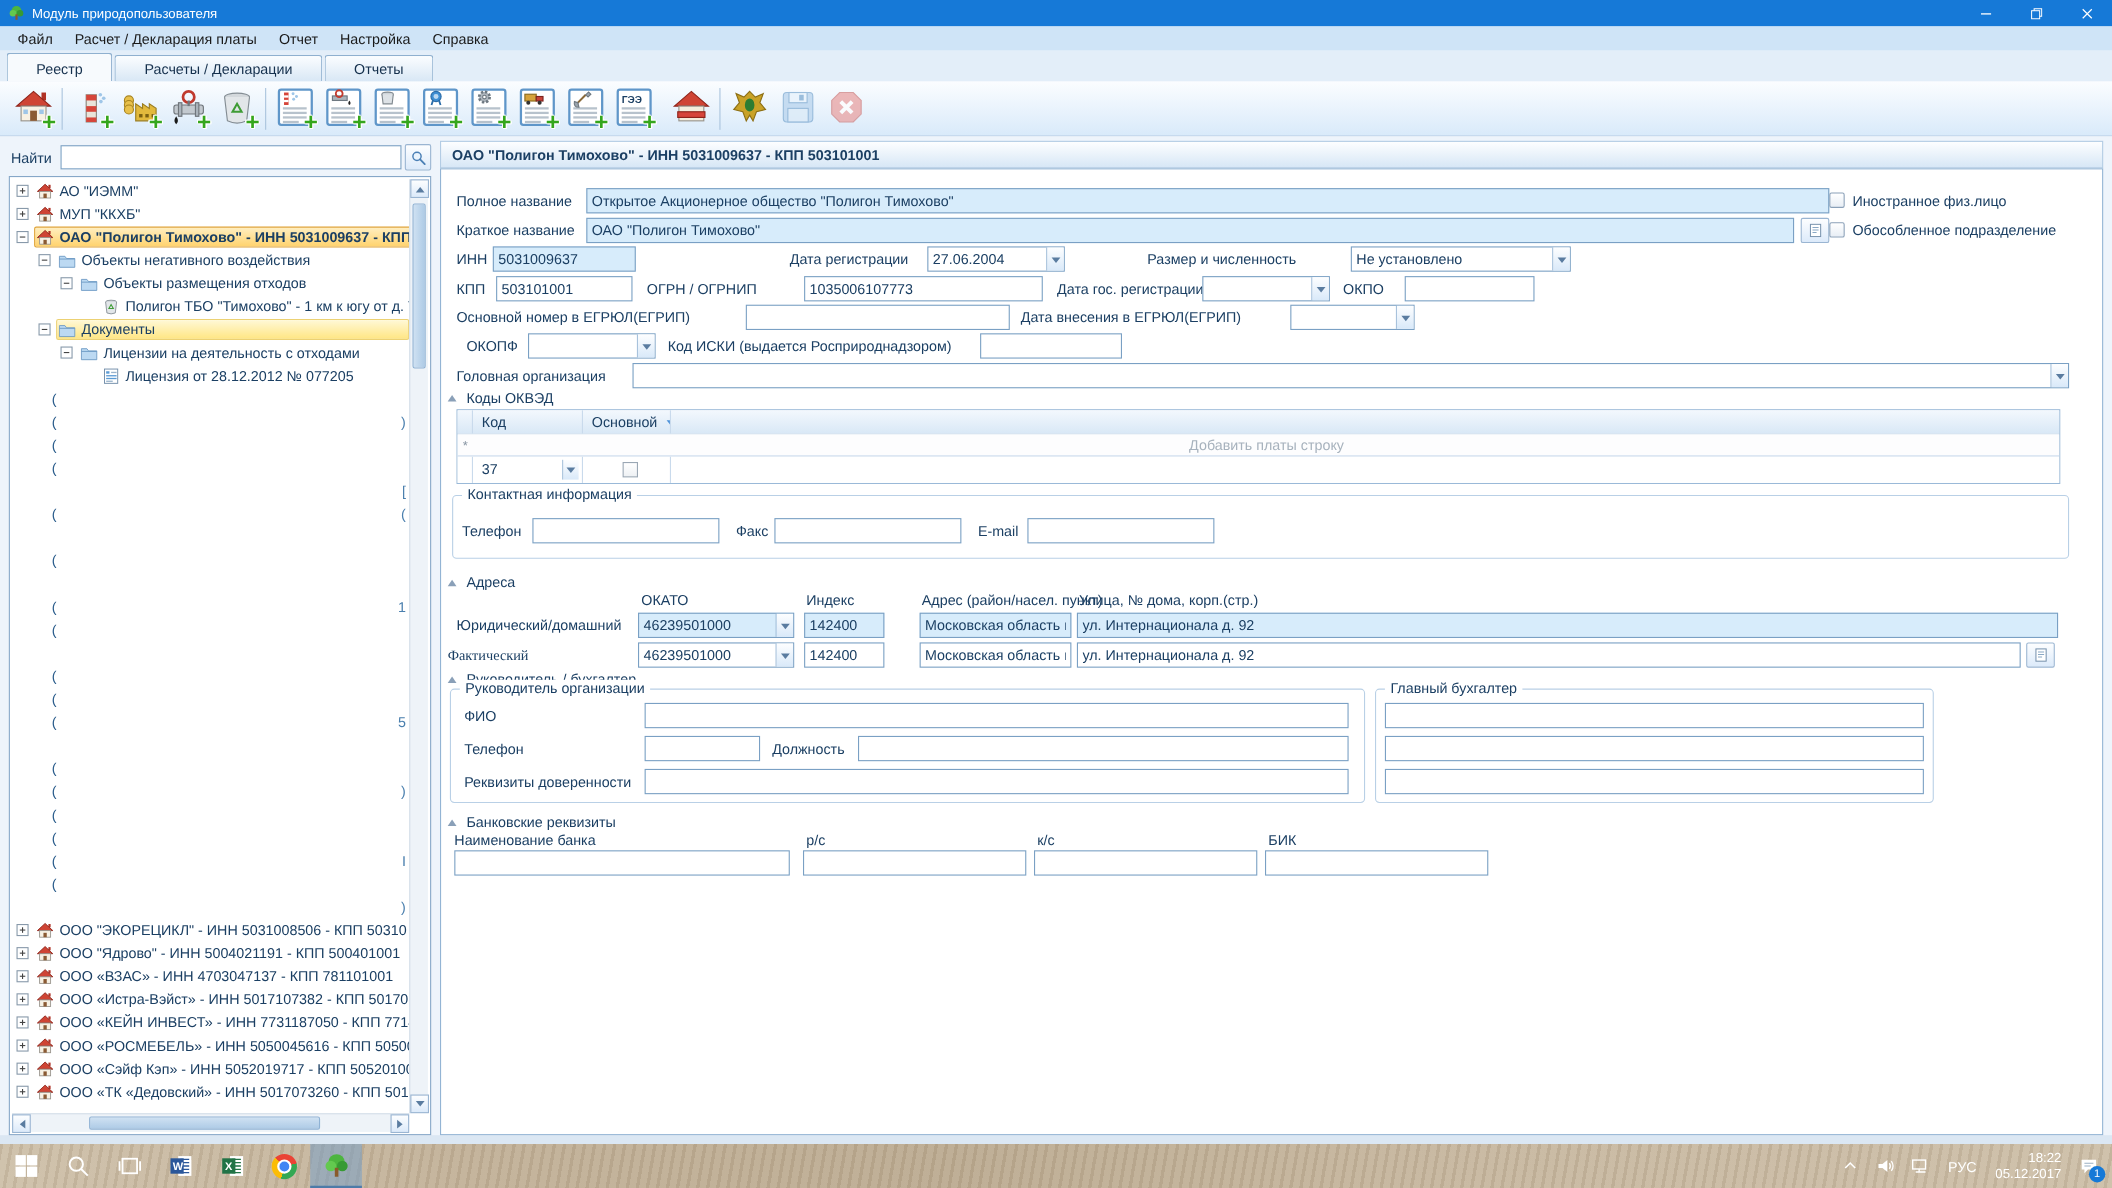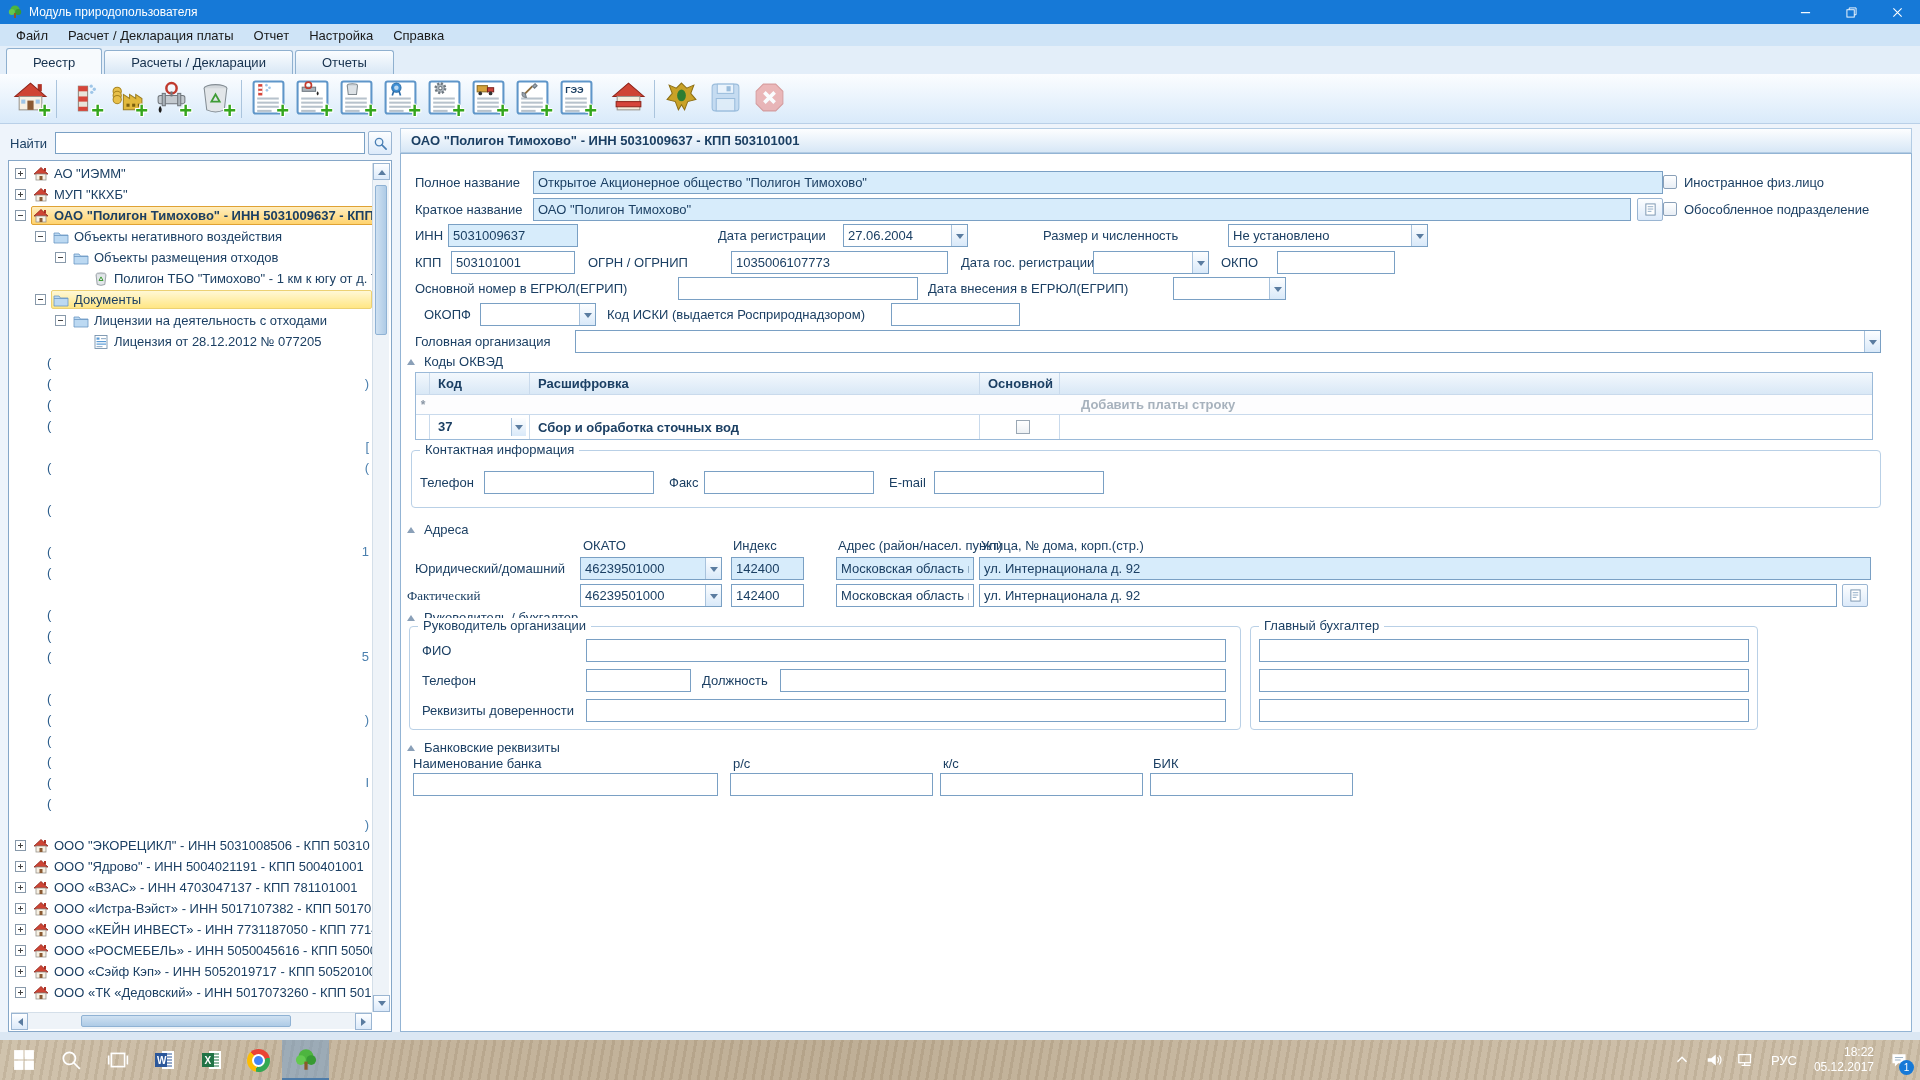--- a/index.html
+++ b/index.html
@@ -80,21 +80,21 @@
   .cb { position:absolute; width:14px; height:14px; border:1px solid #8aa0b8; background:linear-gradient(#fff,#e8eef5); border-radius:2px; }
   .mini-btn { position:absolute; width:26px; height:23px; border:1px solid #9ab5d2; background:linear-gradient(#fdfeff,#dceafa); border-radius:2px; display:flex; align-items:center; justify-content:center; }
   .mini-btn svg { width:13px; height:13px; }
   .sect { position:absolute; display:flex; align-items:center; }
   .collapse-ic { width:0; height:0; border-left:4px solid transparent; border-right:4px solid transparent; border-bottom:6px solid #8aa0b8; margin-right:9px; }
   .grp { position:absolute; border:1px solid #b9d0e6; border-radius:4px; }
   .grp .legend { position:absolute; top:-9px; left:8px; background:#fff; padding:0 5px; white-space:nowrap; }
 
   
   .tbl { position:absolute; left:14px; top:218px; width:1458px; border:1px solid #9ab9d8; background:#fff; }
-  .trow { display:flex; border-bottom:1px solid #c9daec;font-weight:bold; }
+  .trow { display:flex; border-bottom:1px solid #c9daec; }
   .tcell { border-right:1px solid #c9daec; overflow:hidden; white-space:nowrap; }
   .thead { height:22px; background:linear-gradient(#f3f8fd,#d9e8f6); }
   .thead .tcell { line-height:21px; padding-left:8px; display:flex; align-items:center; }
   .c-gut { width:14px; flex:none; padding-left:0 !important; justify-content:center; }
   .c-code { width:100px; flex:none; }
   .c-name { width:450px; flex:none; }
   .c-main { width:80px; flex:none; }
   .c-fill { flex:1; border-right:none; }
   .newrow { height:20px; background:#fdfdfe; align-items:center; }
   .newrow .prompt { position:absolute; left:665px; color:#a7b2bd; line-height:20px; }
@@ -740,37 +740,35 @@
       <span class="combo" style="left:174px;top:176px;width:1306px;"><input value="" style=""><span class="cbtn"></span></span>
 
       <span class="sect" style="left:6px;top:200px;">
           <span class="collapse-ic"></span>
           <span>Коды ОКВЭД</span>
         </span>
       <div class="tbl">
         <div class="trow thead">
           <span class="tcell c-gut"></span>
           <span class="tcell c-code">Код</span>
-          <span class="tcell c-name">Расшифровка</span>
           <span class="tcell c-main">
               <span>Основной</span>
               <span class="filter-ic"></span>
             </span>
           <span class="tcell c-fill"></span>
         </div>
         <div class="trow newrow" style="position:relative;">
           <span class="star">*</span>
           <span class="prompt">Добавить платы строку</span>
         </div>
         <div class="trow drow" style="border-bottom:none;">
           <span class="tcell c-gut"></span>
           <span class="tcell c-code">
               <span class="cell-combo"><span style="line-height:20px;padding-left:4px;">37</span><span class="cbtn"></span></span>
             </span>
-          <span class="tcell c-name">Сбор и обработка сточных вод</span>
           <span class="tcell c-main">
               <span class="tbl-cb"></span>
             </span>
           <span class="tcell c-fill"></span>
         </div>
       </div>
 
       <div class="grp" style="left:10px;top:296px;width:1470px;height:58px;">
         <span class="legend">Контактная информация</span>
         <span class="flabel" style="left:8px;top:20px;">Телефон</span>

